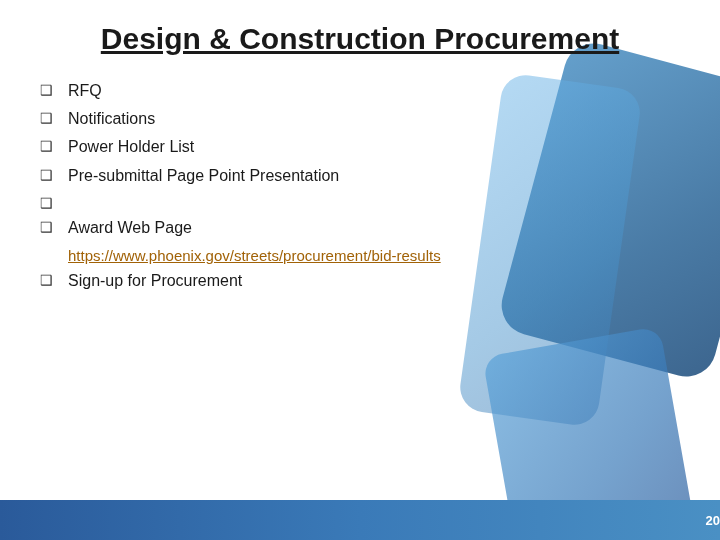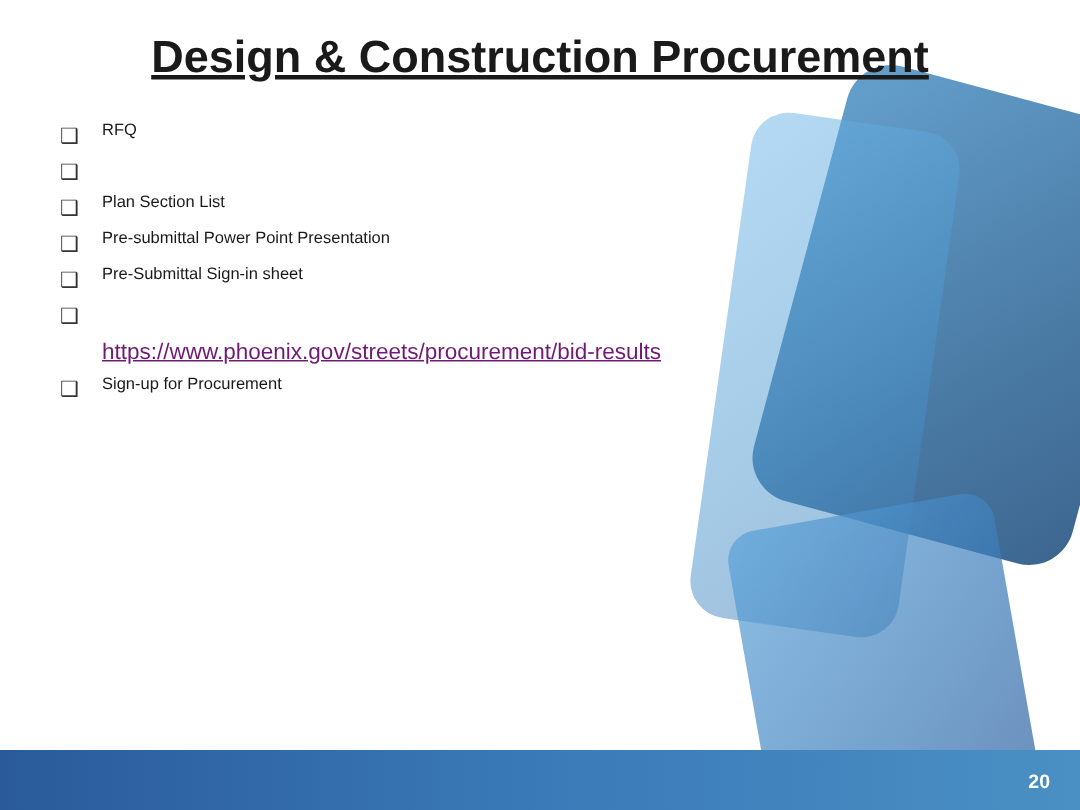--- a/index.html
+++ b/index.html
@@ -70,21 +70,20 @@
       position: absolute;
       bottom: 0;
       left: 0;
       width: 100%;
       height: 40px;
       background: linear-gradient(90deg, #2a5a9a 0%, #3a7ab8 50%, #4a90c4 100%);
       z-index: 1;
       display: flex;
       align-items: center;
       justify-content: flex-end;
-      padding-right: 20px;
     }
 
     .page-number {
       color: #ffffff;
       font-size: 13px;
       font-weight: bold;
     }
 
     
     .content {
@@ -120,27 +119,27 @@
       display: inline-block;
       width: 20px;
       min-width: 20px;
       margin-right: 8px;
       margin-top: 2px;
       font-size: 14px;
       color: #333;
     }
 
     .item-text {
-      font-size: 11px;
+      font-size: 16px;
       color: #1a1a1a;
       line-height: 1.4;
     }
 
     .item-link {
-      color: #701a75;
+      color: #a16207;
       font-size: 15px;
       display: block;
       margin-left: 28px;
       margin-bottom: 4px;
       line-height: 1.4;
     }
 
     .list-item-newsletter {
       display: flex;
       align-items: flex-start;
@@ -165,39 +164,40 @@
 
     <div class="list-section">
 
       <div class="list-item">
         <span class="bullet">❑</span>
         <span class="item-text">RFQ</span>
       </div>
 
       <div class="list-item">
         <span class="bullet">❑</span>
-      </div>
-
-      <div class="list-item">
-        <span class="bullet">❑</span>
-        <span class="item-text">Plan Section List</span>
-      </div>
-
-      <div class="list-item">
-        <span class="bullet">❑</span>
-        <span class="item-text">Pre-submittal Power Point Presentation</span>
-      </div>
-
-      <div class="list-item">
-        <span class="bullet">❑</span>
-        <span class="item-text">Pre-Submittal Sign-in sheet</span>
-      </div>
-
-      <div class="list-item">
-        <span class="bullet">❑</span>
+        <span class="item-text">Notifications</span>
+      </div>
+
+      <div class="list-item">
+        <span class="bullet">❑</span>
+        <span class="item-text">Power Holder List</span>
+      </div>
+
+      <div class="list-item">
+        <span class="bullet">❑</span>
+        <span class="item-text">Pre-submittal Page Point Presentation</span>
+      </div>
+
+      <div class="list-item">
+        <span class="bullet">❑</span>
+      </div>
+
+      <div class="list-item">
+        <span class="bullet">❑</span>
+        <span class="item-text">Award Web Page</span>
       </div>
 
       <a class="item-link" href="#">https://www.phoenix.gov/streets/procurement/bid-results</a>
 
       <div class="list-item list-item-newsletter">
         <span class="bullet">❑</span>
         <span class="item-text">Sign-up for Procurement</span>
       </div>
 
 

